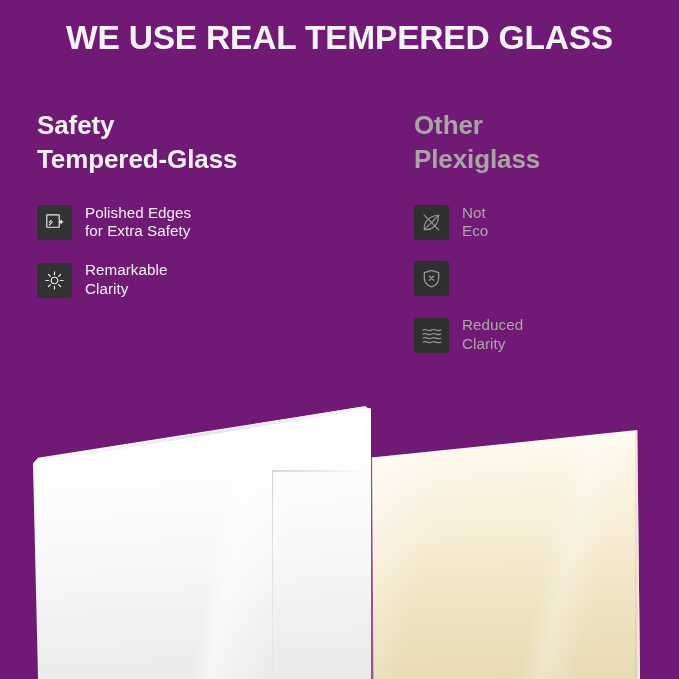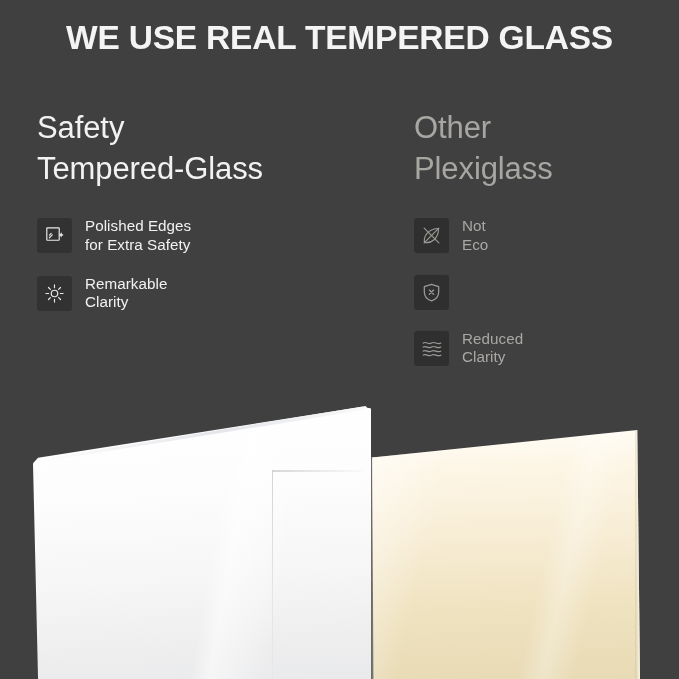--- a/index.html
+++ b/index.html
@@ -13,21 +13,21 @@
 
   body {
     background: #232323;
     font-family: "Liberation Sans", sans-serif;
     position: relative;
   }
 
   .infographic {
     position: absolute;
     inset: 0;
-    background: #404040;
+    background: #701a75;
     overflow: hidden;
   }
 
   
   .headline {
     position: absolute;
     left: 0;
     right: 0;
     top: 19px;
     text-align: center;
@@ -49,22 +49,22 @@
   }
 
   .column {
     position: absolute;
     top: 0;
   }
   .column.left  { left: 37px;  width: 340px; }
   .column.right { left: 414px; width: 250px; }
 
   .col-title {
-    font-size: 31px;
-    font-weight: 400;
+    font-size: 26px;
+    font-weight: 700;
     line-height: 1.32;
     letter-spacing: -0.1px;
     white-space: pre-line;
   }
   .column.left  .col-title { color: #f2f2f2; }
   .column.right .col-title { color: #a7a6a2; }
 
   .features {
     margin-top: 27px;
     display: flex;

